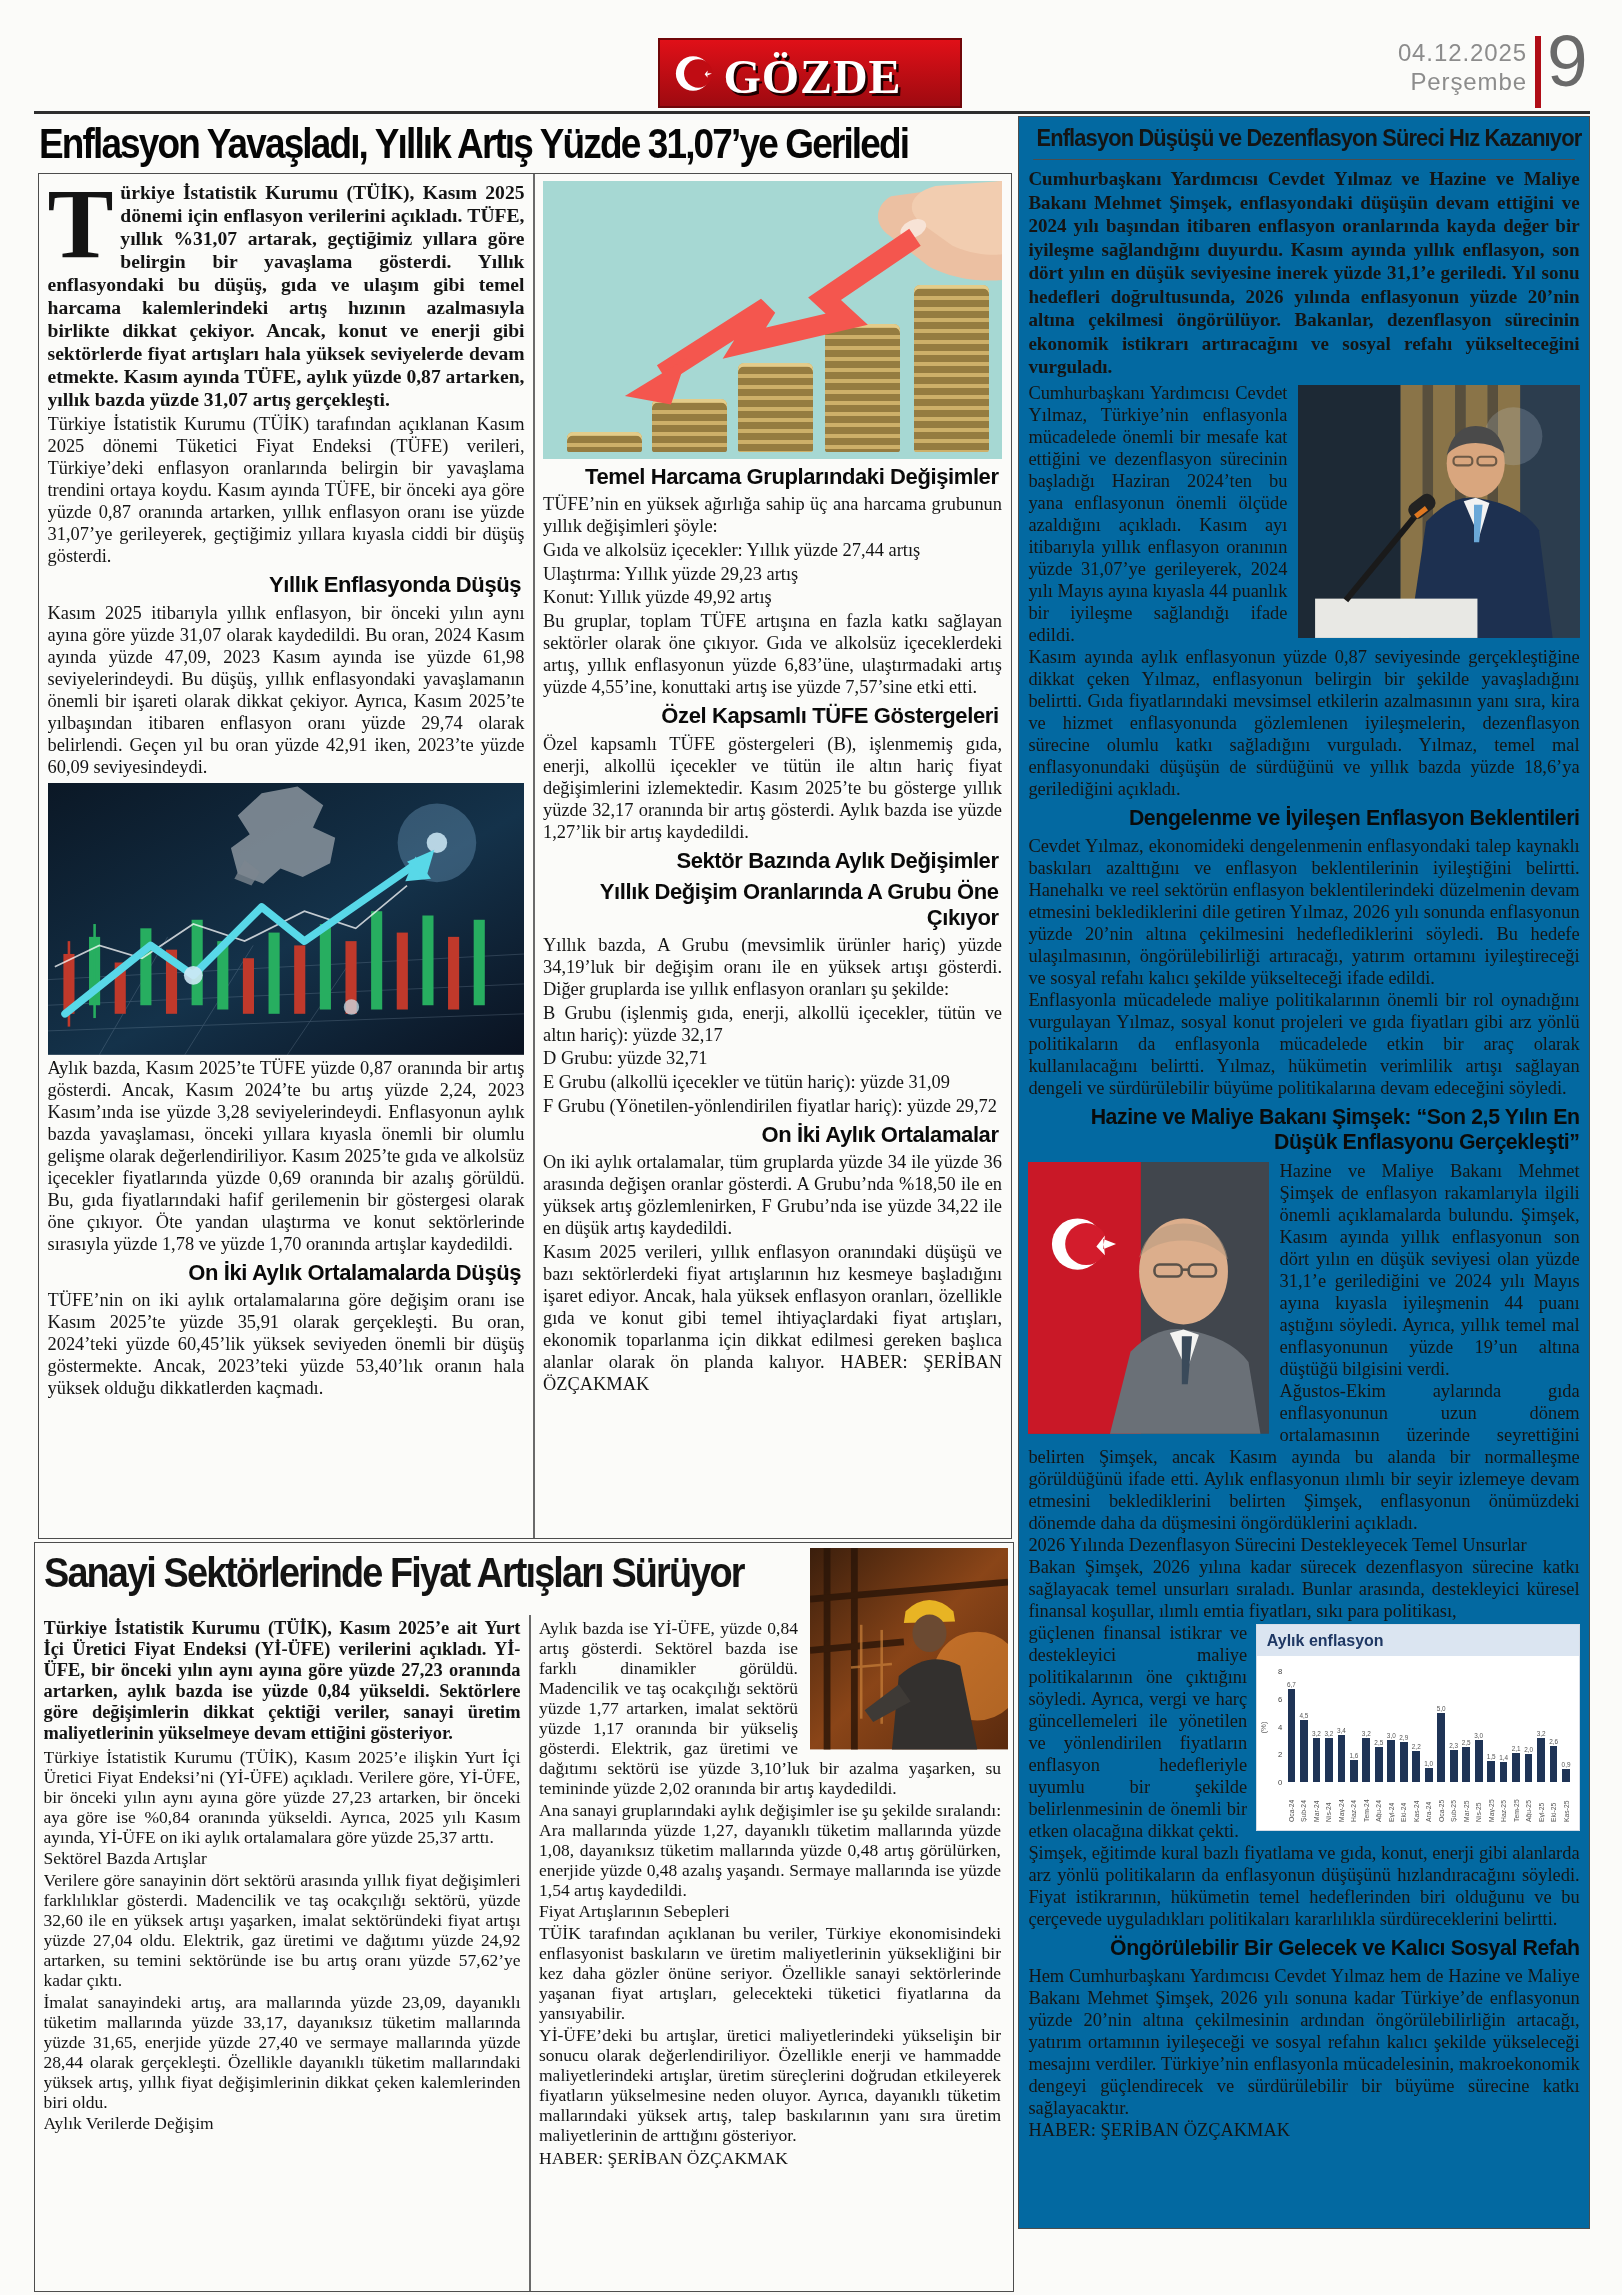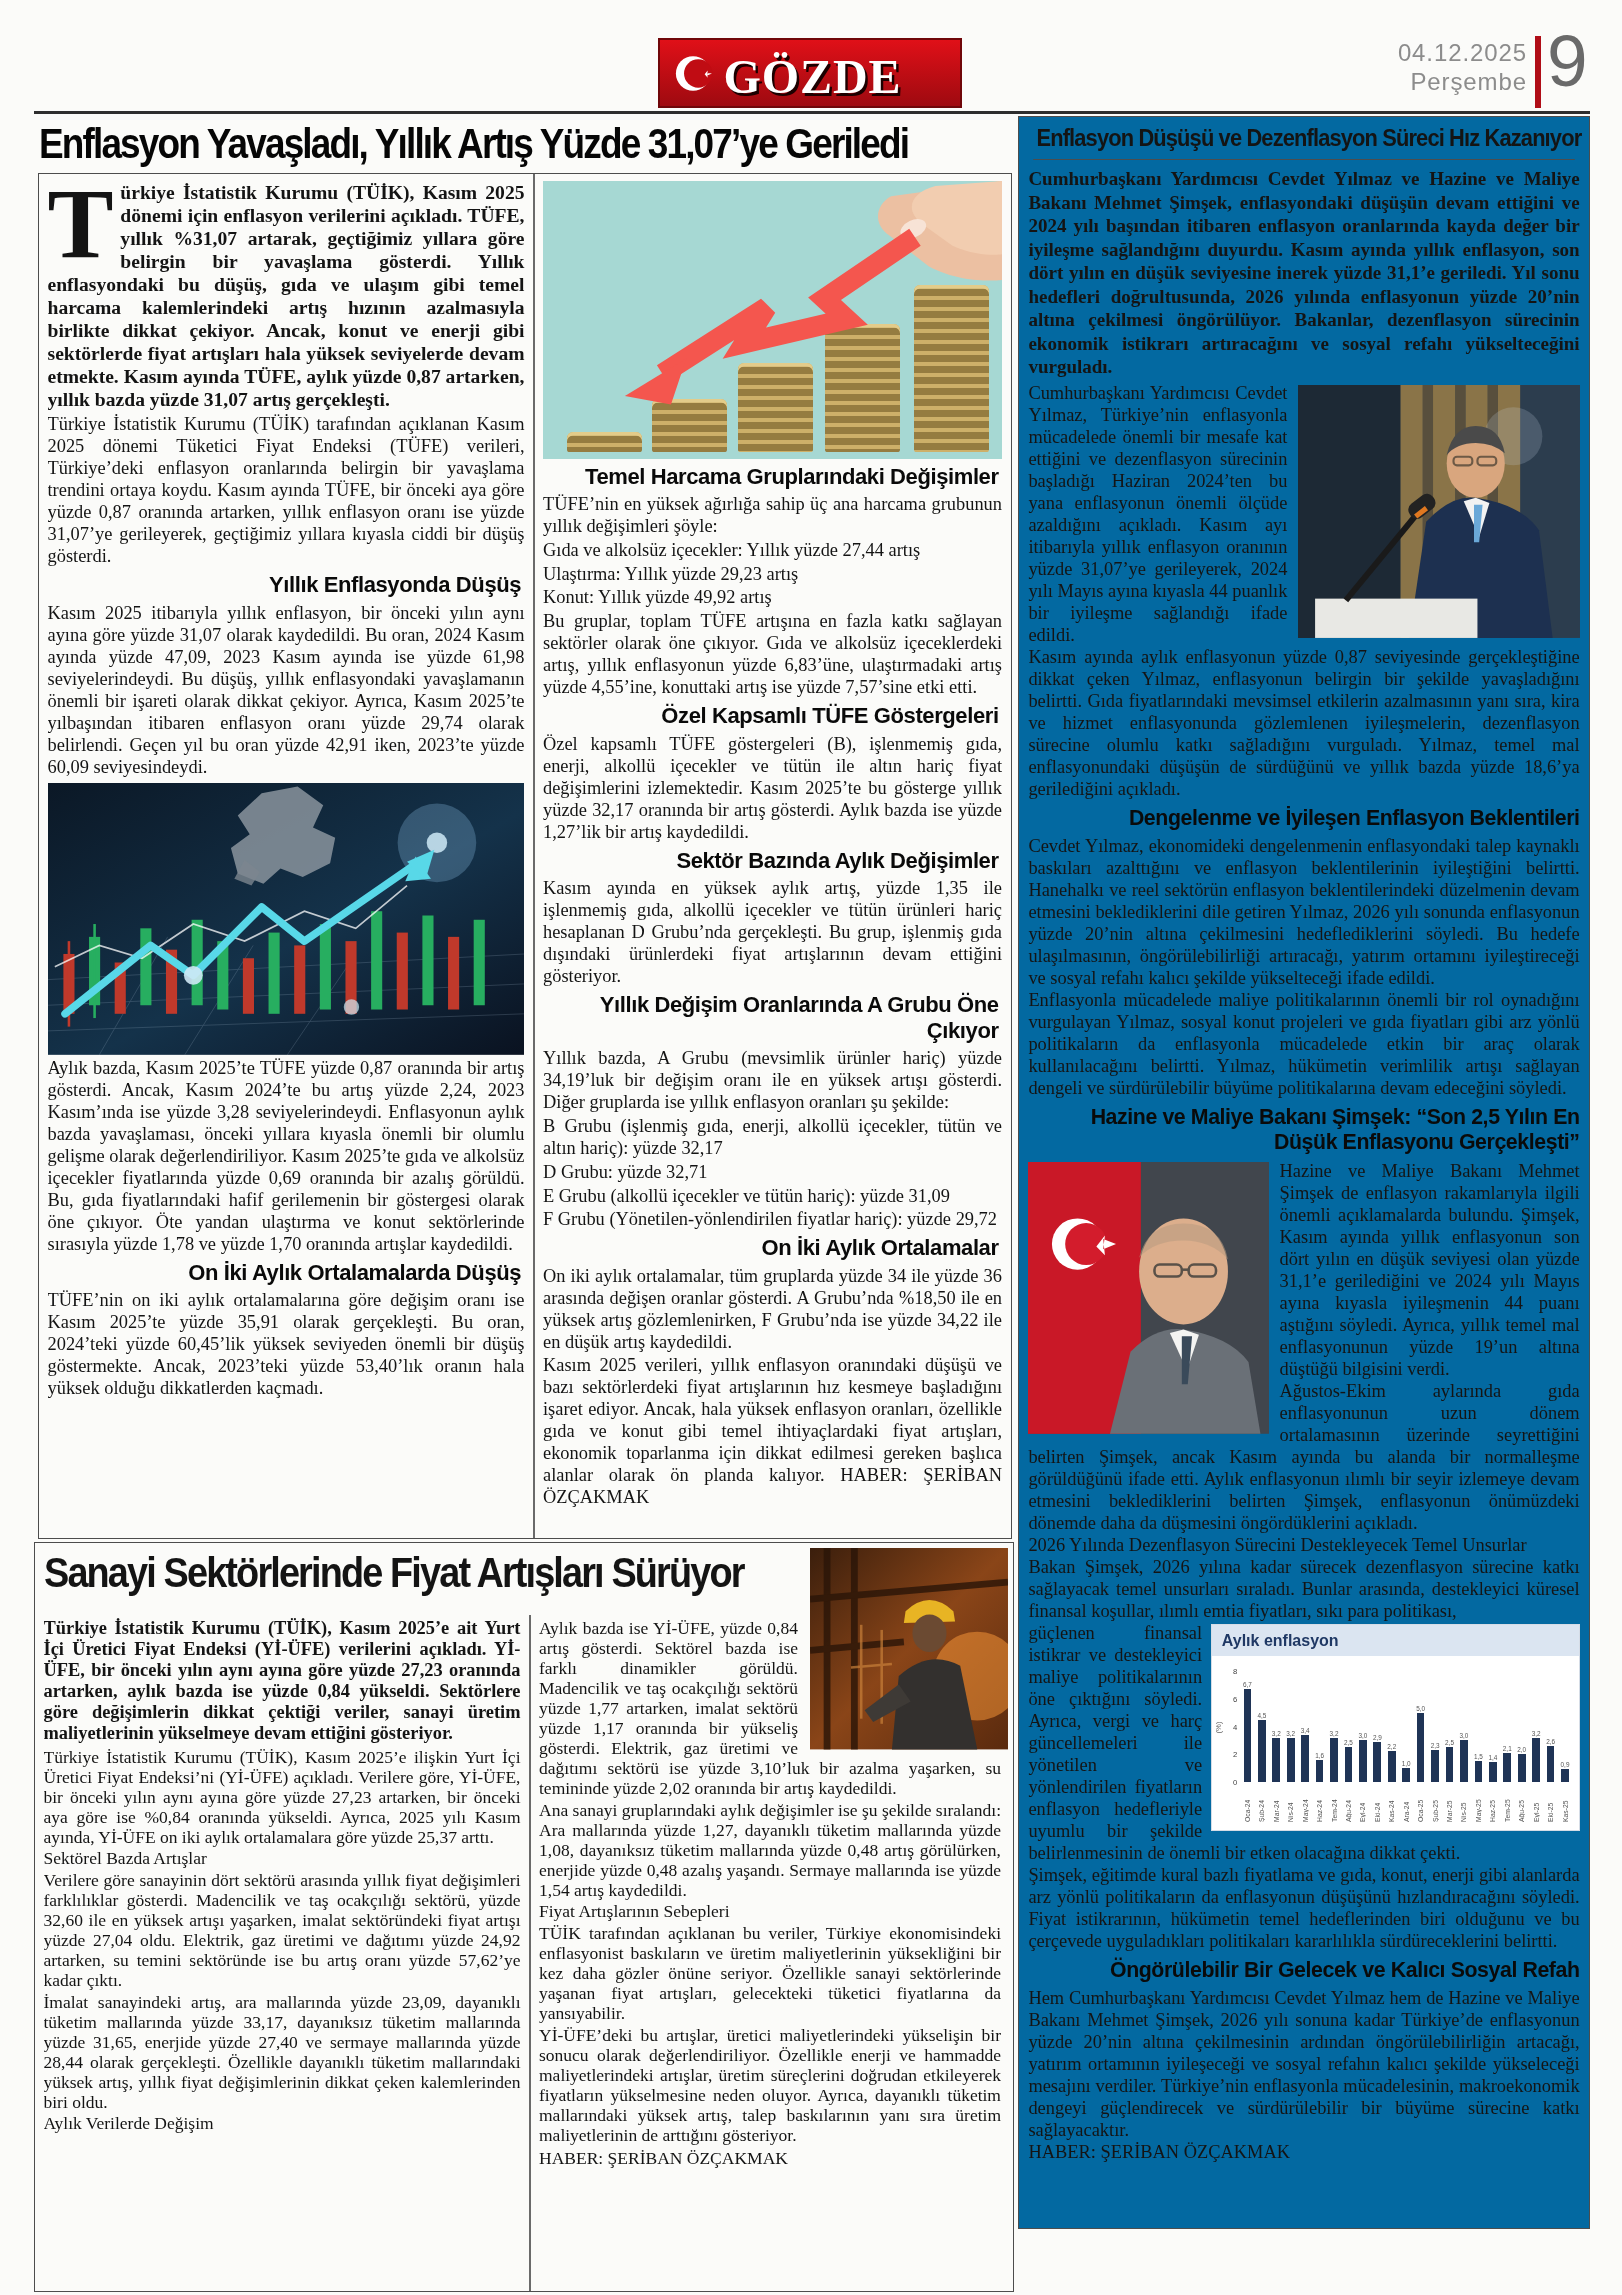--- a/index.html
+++ b/index.html
@@ -60,21 +60,21 @@
           font-family:"Liberation Sans",sans-serif;font-weight:800;font-size:23px;
           letter-spacing:-0.9px;white-space:nowrap;transform:scaleX(0.95);transform-origin:center;}
   .a2body{padding:6.8px 9.4px;}
   .lead2{margin:0 0 3.4px 0;text-align:justify;font-weight:700;font-size:19px;line-height:23.5px;}
   .p2c{margin:0;text-align:justify;font-size:18.4px;line-height:22px;}
   .a2 .sh{font-size:21.3px;line-height:25px;margin:6px 0 4.3px 0;}
   .photoR{float:right;width:282px;height:253px;margin:2.6px 0 3.4px 10.2px;overflow:hidden;}
   .photoL{float:left;width:241px;height:272px;margin:2.6px 10.2px 2.6px 0;overflow:hidden;}
 
   
-  .chart{float:right;width:369px;height:207px;margin:2.6px 0 4.3px 8.5px;
+  .chart{float:right;width:324px;height:207px;margin:2.6px 0 4.3px 8.5px;
          border:0.9px solid #d5dce6;background:#fff;box-sizing:border-box;
          font-family:"Liberation Sans",sans-serif;}
   .chart-title{height:31px;line-height:31px;background:#dbe5f1;color:#1f3864;
                font-weight:700;font-size:16px;padding-left:10.2px;}
   .chart-plot{position:relative;height:167px;padding:5.1px 6.8px 0 29px;box-sizing:border-box;}
   .ylab{position:absolute;left:1.7px;top:67px;font-size:7.7px;color:#666;transform:rotate(-90deg);}
   .yt{position:absolute;left:15.4px;font-size:7.7px;color:#444;width:10.2px;text-align:right;}
   .bars{display:flex;align-items:flex-end;height:161px;gap:0.9px;}
   .bcol{flex:1;display:flex;flex-direction:column;align-items:center;justify-content:flex-end;height:161px;}
   .bv{font-size:6.4px;color:#555;margin-bottom:0.9px;}
@@ -208,21 +208,20 @@
 
       <h3 class="sh">Temel Harcama Gruplarındaki Değişimler</h3>
       <p class="p">TÜFE’nin en yüksek ağırlığa sahip üç ana harcama grubunun yıllık değişimleri şöyle:</p>
       <p class="p">Gıda ve alkolsüz içecekler: Yıllık yüzde 27,44 artış</p>
       <p class="p">Ulaştırma: Yıllık yüzde 29,23 artış</p>
       <p class="p">Konut: Yıllık yüzde 49,92 artış</p>
       <p class="p">Bu gruplar, toplam TÜFE artışına en fazla katkı sağlayan sektörler olarak öne çıkıyor. Gıda ve alkolsüz içeceklerdeki artış, yıllık enflasyonun yüzde 6,83’üne, ulaştırmadaki artış yüzde 4,55’ine, konuttaki artış ise yüzde 7,57’sine etki etti.</p>
       <h3 class="sh">Özel Kapsamlı TÜFE Göstergeleri</h3>
       <p class="p">Özel kapsamlı TÜFE göstergeleri (B), işlenmemiş gıda, enerji, alkollü içecekler ve tütün ile altın hariç fiyat değişimlerini izlemektedir. Kasım 2025’te bu gösterge yıllık yüzde 32,17 oranında bir artış gösterdi. Aylık bazda ise yüzde 1,27’lik bir artış kaydedildi.</p>
       <h3 class="sh">Sektör Bazında Aylık Değişimler</h3>
-      <p class="p">Kasım ayında en yüksek aylık artış, yüzde 1,35 ile işlenmemiş gıda, alkollü içecekler ve tütün ürünleri hariç hesaplanan D Grubu’nda gerçekleşti. Bu grup, işlenmiş gıda dışındaki ürünlerdeki fiyat artışlarının devam ettiğini gösteriyor.</p>
       <h3 class="sh">Yıllık Değişim Oranlarında A Grubu Öne Çıkıyor</h3>
       <p class="p">Yıllık bazda, A Grubu (mevsimlik ürünler hariç) yüzde 34,19’luk bir değişim oranı ile en yüksek artışı gösterdi. Diğer gruplarda ise yıllık enflasyon oranları şu şekilde:</p>
       <p class="p">B Grubu (işlenmiş gıda, enerji, alkollü içecekler, tütün ve altın hariç): yüzde 32,17</p>
       <p class="p">D Grubu: yüzde 32,71</p>
       <p class="p">E Grubu (alkollü içecekler ve tütün hariç): yüzde 31,09</p>
       <p class="p">F Grubu (Yönetilen-yönlendirilen fiyatlar hariç): yüzde 29,72</p>
       <h3 class="sh">On İki Aylık Ortalamalar</h3>
       <p class="p">On iki aylık ortalamalar, tüm gruplarda yüzde 34 ile yüzde 36 arasında değişen oranlar gösterdi. A Grubu’nda %18,50 ile en yüksek artış gözlemlenirken, F Grubu’nda ise yüzde 34,22 ile en düşük artış kaydedildi.</p>
       <p class="p">Kasım 2025 verileri, yıllık enflasyon oranındaki düşüşü ve bazı sektörlerdeki fiyat artışlarının hız kesmeye başladığını işaret ediyor. Ancak, hala yüksek enflasyon oranları, özellikle gıda ve konut gibi temel ihtiyaçlardaki fiyat artışları, ekonomik toparlanma için dikkat edilmesi gereken başlıca alanlar olarak ön planda kalıyor. HABER: ŞERİBAN ÖZÇAKMAK</p>
     </div>

